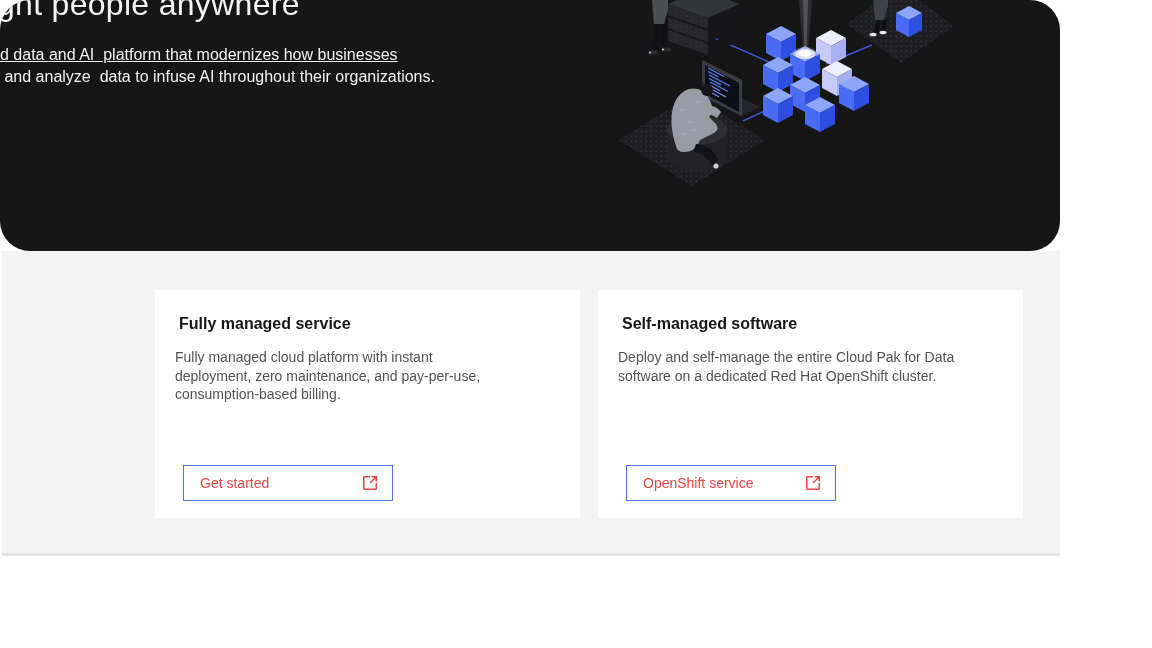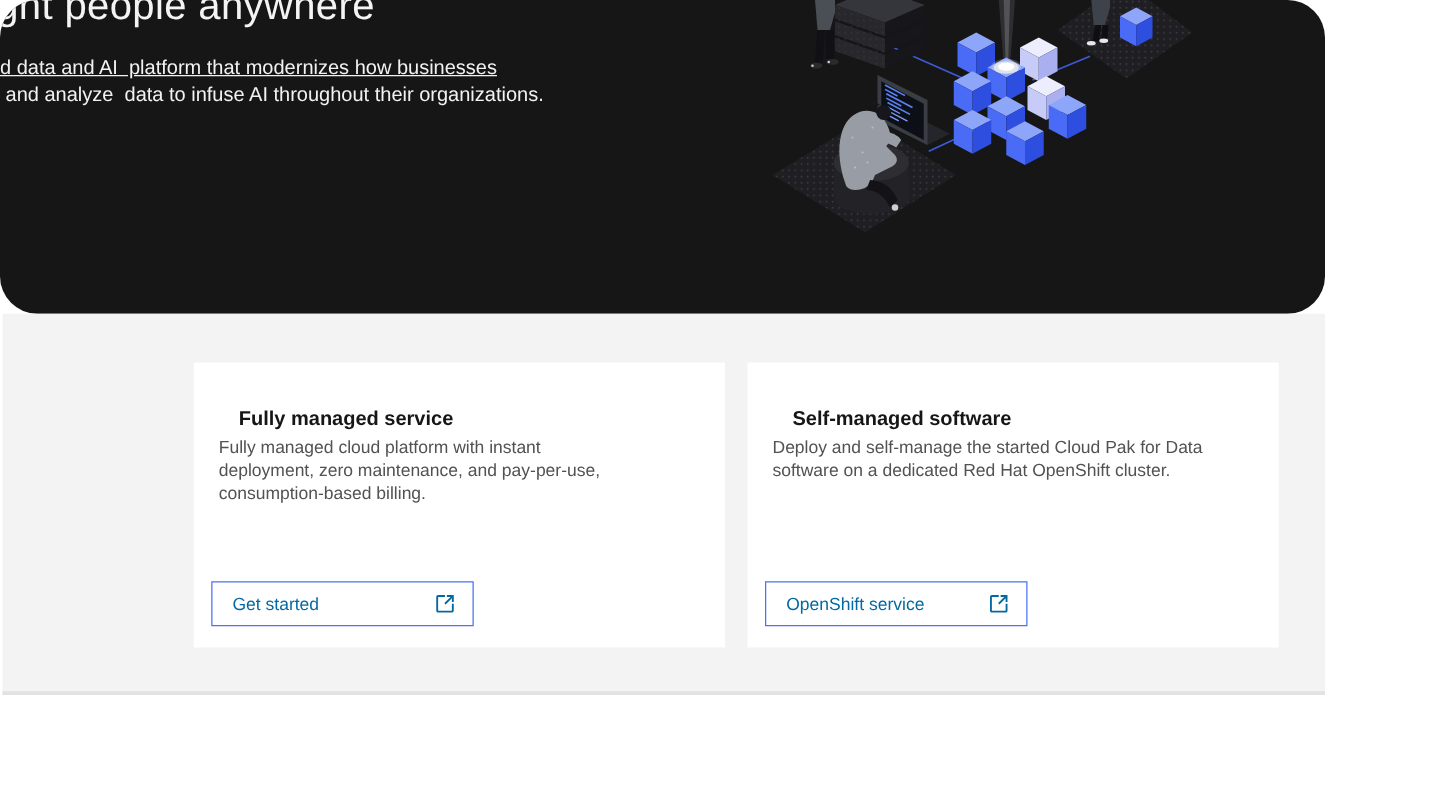--- a/index.html
+++ b/index.html
@@ -12,26 +12,26 @@
   .hero-line{position:absolute;left:0;margin:0;font-size:16px;line-height:22px;color:#f2f2f2;white-space:pre;}
   .hero-line.l1{top:44px;text-decoration:underline;}
   .hero-line.l2{top:66px;}
   .illustration{position:absolute;left:610px;top:0;}
   
   .options{position:absolute;left:2px;top:251px;width:1058px;height:302px;background:#f3f3f3;
         border-bottom:3px solid #e2e2e2;}
   .card{position:absolute;top:39px;width:425px;height:228px;background:#ffffff;}
   .card.left{left:153px;}
   .card.right{left:596px;}
-  .card-title{margin:16px;position:absolute;left:20px;top:20px;font-size:16px;line-height:20px;
+  .card-title{margin:4px;position:absolute;left:20px;top:20px;font-size:16px;line-height:20px;
         font-weight:700;color:#161616;}
   .card-desc{position:absolute;left:20px;top:58px;font-size:14px;line-height:18.5px;color:#525252;}
-  .tertiary-btn{position:absolute;left:14px;bottom:17px;width:210px;height:36px;box-sizing:border-box;
+  .tertiary-btn{position:absolute;left:28px;bottom:17px;width:210px;height:36px;box-sizing:border-box;
         display:flex;align-items:center;justify-content:space-between;padding:0 14px 0 16px;
-        background:transparent;border:1px solid #4a72f5;color:#0369a1;font-size:14px;
+        background:transparent;border:1px solid #4a72f5;color:#ef4444;font-size:14px;
         font-family:inherit;cursor:pointer;}
   .btn-icon{width:16px;height:16px;fill:currentColor;flex:0 0 auto;}
 </style>
 </head>
 <body>
 
 <div class="page">
 
   <section class="hero">
     <h1 class="hero-heading">ght people anywhere</h1>
@@ -206,21 +206,21 @@
         <svg class="btn-icon" viewBox="0 0 16 16">
           <path d="M13.5 13.5h-11v-11H8V1H2.5C1.7 1 1 1.7 1 2.5v11c0 .8.7 1.5 1.5 1.5h11c.8 0 1.5-.7 1.5-1.5V8h-1.5v5.5z"></path>
           <path d="M9.5 1v1.5h2.94L7.5 7.44l1.06 1.06 4.94-4.94V6.5H15V1H9.5z"></path>
         </svg>
       </button>
     </div>
 
     <div class="card right">
       <h3 class="card-title">Self-managed software</h3>
       <div class="card-desc">
-        <div>Deploy and self-manage the started Cloud Pak for Data</div>
+        <div>Deploy and self-manage the entire Cloud Pak for Data</div>
         <div>software on a dedicated Red Hat OpenShift cluster.</div>
       </div>
       <button class="tertiary-btn">
         <span>OpenShift service</span>
         <svg class="btn-icon" viewBox="0 0 16 16">
           <path d="M13.5 13.5h-11v-11H8V1H2.5C1.7 1 1 1.7 1 2.5v11c0 .8.7 1.5 1.5 1.5h11c.8 0 1.5-.7 1.5-1.5V8h-1.5v5.5z"></path>
           <path d="M9.5 1v1.5h2.94L7.5 7.44l1.06 1.06 4.94-4.94V6.5H15V1H9.5z"></path>
         </svg>
       </button>
     </div>

